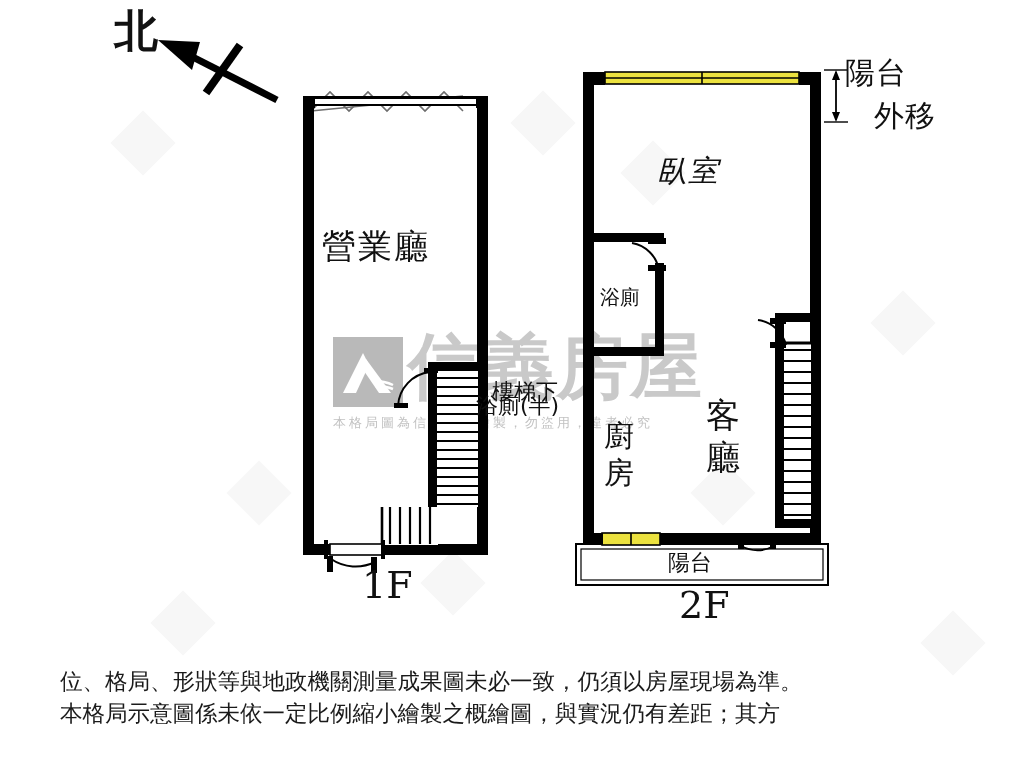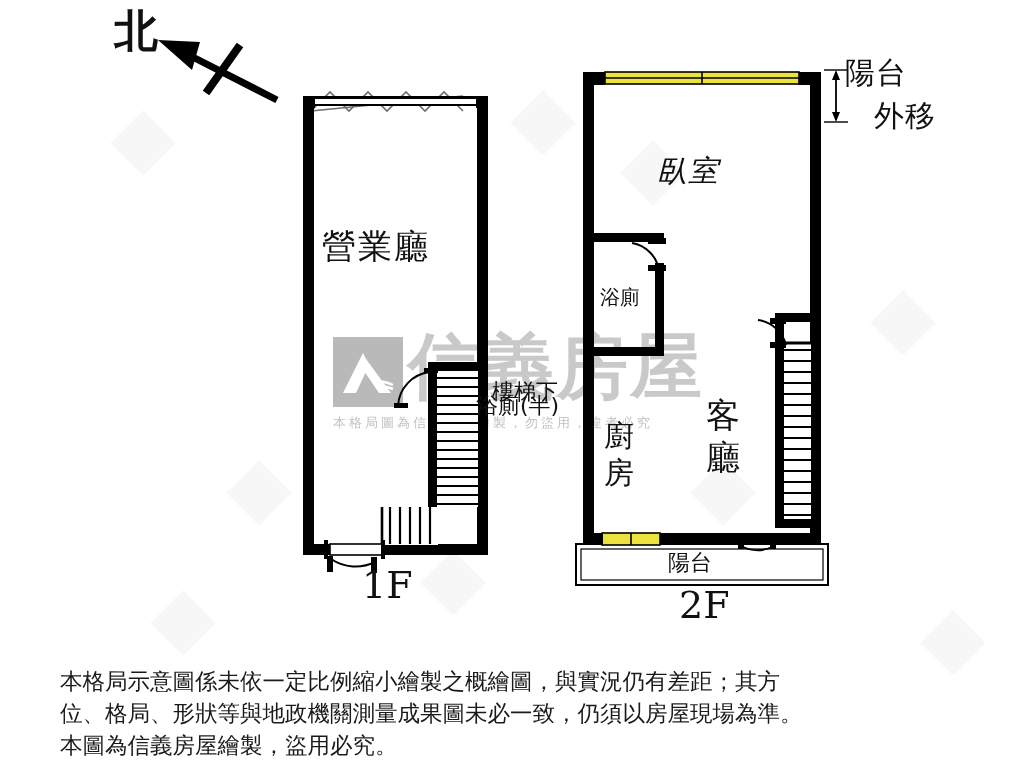--- a/index.html
+++ b/index.html
@@ -339,18 +339,17 @@
   <div class="lbl room-lg" style="left:706px; top:440px;">廳</div>
 
   <div class="lbl room-sm" style="left:668px; top:551px;">陽台</div>
 
   <div class="lbl room-md" style="left:845px; top:57px;">陽台</div>
   <div class="lbl room-md" style="left:874px; top:100px;">外移</div>
 
   <div class="lbl floor-tag" style="left:679px; top:586px;">2F</div>
 
   <div class="note-block">
+    <div>位、格局、形狀等與地政機關測量成果圖未必一致，仍須以房屋現場為準。</div>
     <div>本格局示意圖係未依一定比例縮小繪製之概繪圖，與實況仍有差距；其方</div>
-    <div>位、格局、形狀等與地政機關測量成果圖未必一致，仍須以房屋現場為準。</div>
-    <div>本圖為信義房屋繪製，盜用必究。</div>
   </div>
 
 </div>
 
 </body></html>

